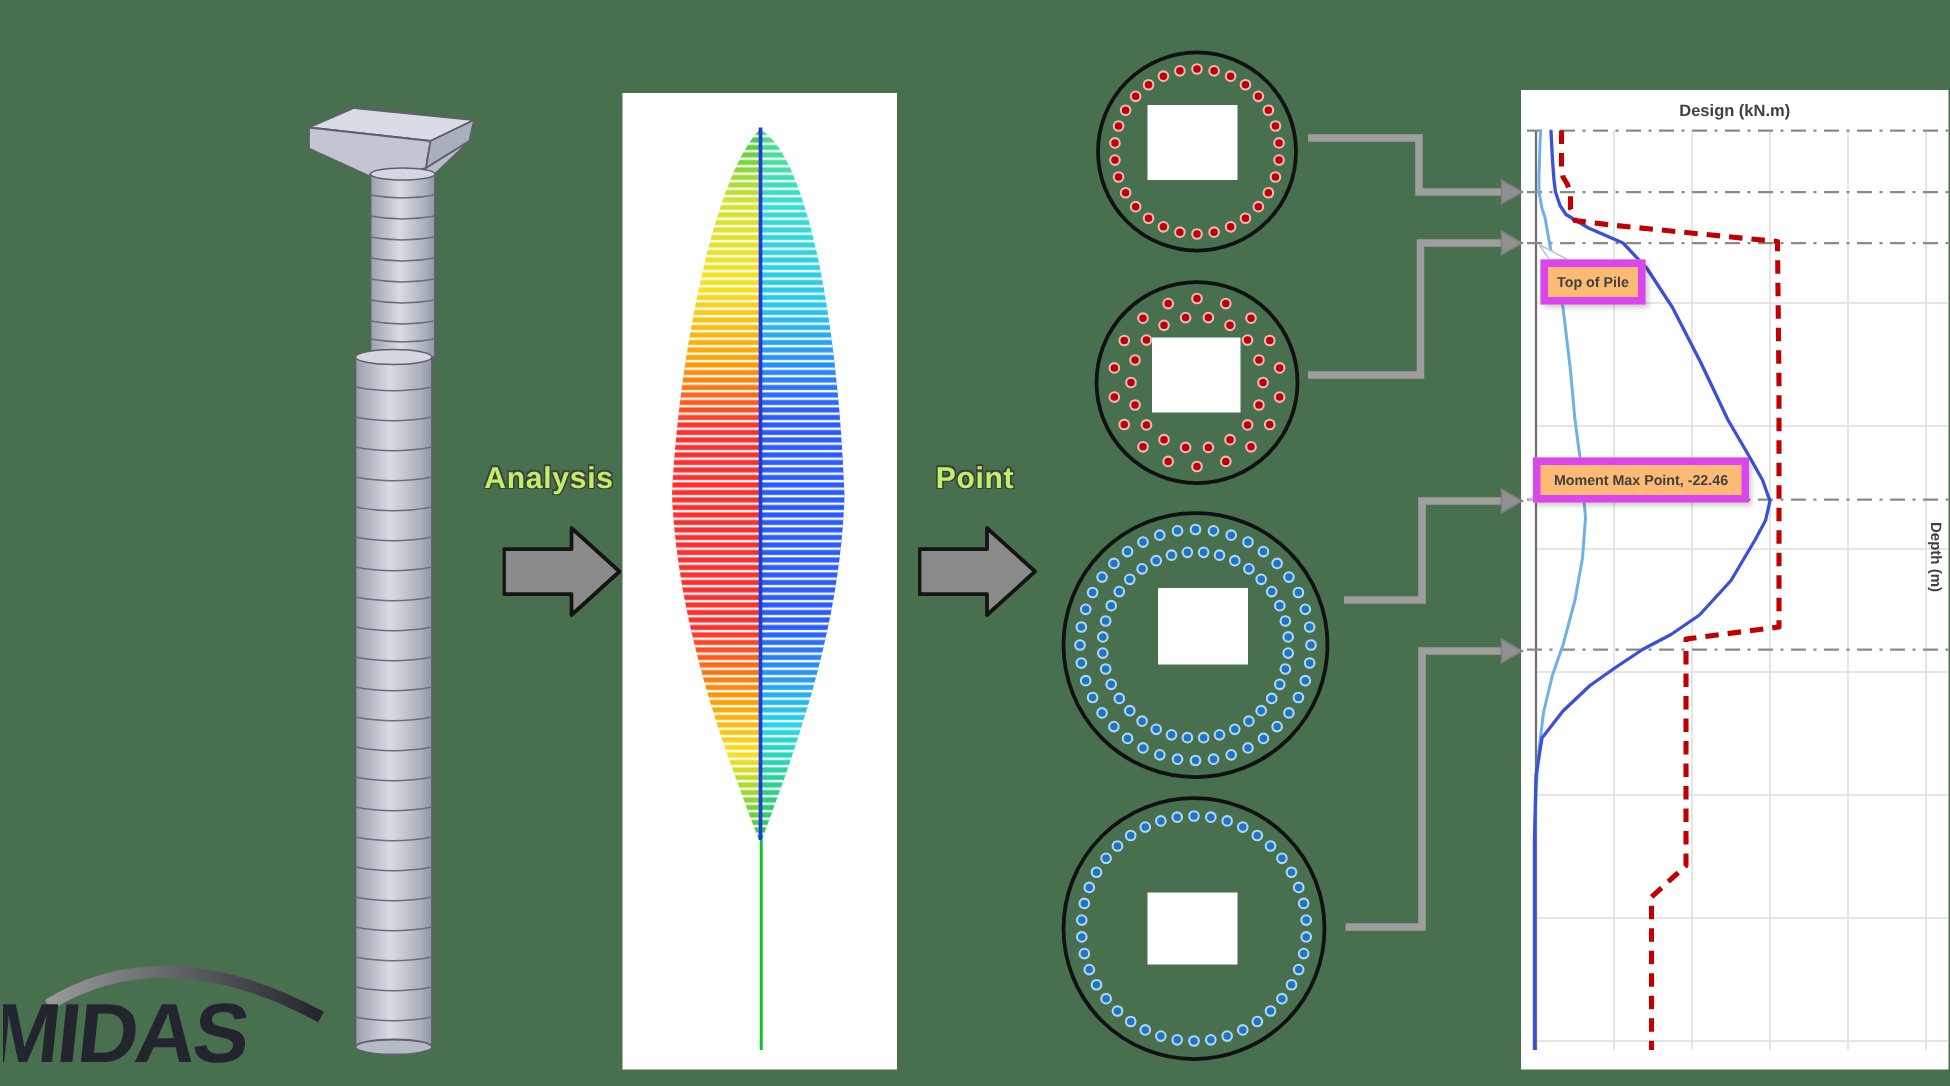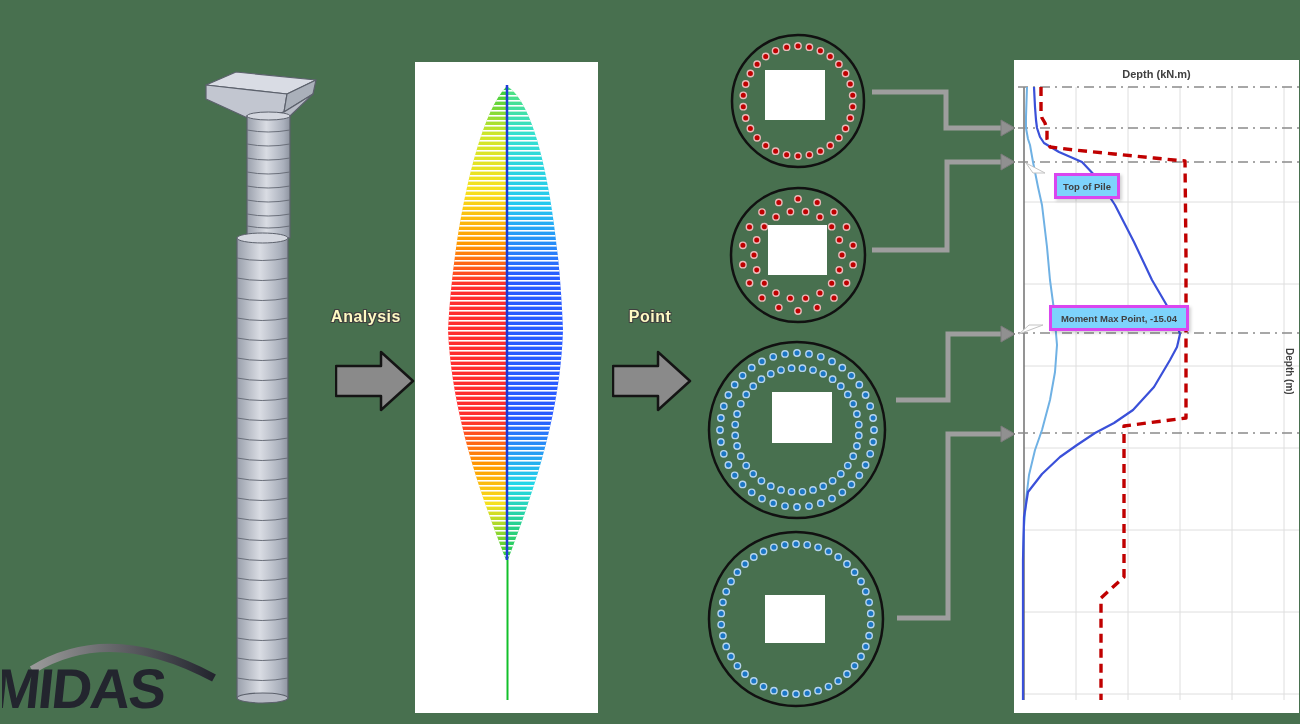--- a/index.html
+++ b/index.html
@@ -7,35 +7,35 @@
           font-family:"Liberation Sans",sans-serif;background:#48704f;}
   .panel{position:absolute;background:#ffffff;}
   #analysis-panel{left:415px;top:62px;width:183px;height:651px;}
   #chart-panel{left:1014px;top:60px;width:285px;height:653px;}
   #model-svg{position:absolute;left:168px;top:58px;}
   #sections-svg,#connectors-svg{position:absolute;left:0;top:0;pointer-events:none;}
   #connectors-svg{z-index:40;}
   #sections-svg{z-index:30;}
   #chart-panel{z-index:20;}
   #chart-svg{position:absolute;left:0;top:0;}
-  .step-label{position:absolute;font-size:16px;font-weight:800;letter-spacing:.5px;
-    color:#fef9c3;text-align:center;z-index:15;
+  .step-label{position:absolute;font-size:20px;font-weight:800;letter-spacing:.5px;
+    color:#bef264;text-align:center;z-index:15;
     text-shadow:-1px -1px 0 #3f3f3f,1px -1px 0 #3f3f3f,-1px 1px 0 #3f3f3f,1px 1px 0 #3f3f3f;}
   #analysis-label{left:318px;top:308px;width:96px;}
   #design-label{left:604px;top:308px;width:92px;}
   .block-arrow{position:absolute;z-index:15;}
   #analysis-arrow{left:335px;top:349px;}
   #design-arrow{left:612px;top:349px;}
   .chart-title{position:absolute;left:0;top:8px;width:285px;text-align:center;
     font-size:11px;font-weight:bold;color:#404040;z-index:25;}
   .depth-label{position:absolute;right:4px;top:288px;writing-mode:vertical-rl;
     font-size:10px;font-weight:bold;color:#404040;z-index:25;}
-  .callout{position:absolute;background:#7dd3fc;border:3px solid #d946ef;z-index:26;
+  .callout{position:absolute;background:#fdba74;border:5px solid #d946ef;z-index:26;
     box-shadow:2px 2px 3px rgba(0,0,0,.18);font-size:9.5px;font-weight:bold;color:#404040;
-    display:flex;align-items:center;justify-content:center;white-space:nowrap;margin-left:27px;}
+    display:flex;align-items:center;justify-content:center;white-space:nowrap;}
   #callout-top-pile{left:13px;top:113px;width:60px;height:20px;}
   #callout-max{left:8px;top:245px;width:134px;height:20px;}
   #logo-svg{position:absolute;left:2px;top:612px;z-index:10;}
 </style>
 </head>
 <body>
 
 <div class="canvas" style="background: rgb(72, 112, 79);">
 
   <svg id="model-svg" width="175" height="660" viewBox="0 0 175 660">
@@ -375,21 +375,21 @@
         <path d="M896,400 H948 V334 H1001" fill="none" stroke="#9e9e9e" stroke-width="5"></path>
         <polygon points="1001,326 1015,334 1001,342" fill="#909090" stroke="#7d7d7d" stroke-width="1"></polygon>
       </g>
       <g>
         <path d="M897,618 H948 V434 H1001" fill="none" stroke="#9e9e9e" stroke-width="5"></path>
         <polygon points="1001,426 1015,434 1001,442" fill="#909090" stroke="#7d7d7d" stroke-width="1"></polygon>
       </g>
     </svg>
 
   <div id="chart-panel" class="panel">
-    <div class="chart-title">Depth (kN.m)</div>
+    <div class="chart-title">Design (kN.m)</div>
     <div class="depth-label">Depth (m)</div>
     <svg id="chart-svg" width="285" height="653" viewBox="0 0 285 653">
         <g>
           <line x1="62" y1="27" x2="62" y2="640" stroke="#dedede" stroke-width="1"></line>
           <line x1="114" y1="27" x2="114" y2="640" stroke="#dedede" stroke-width="1"></line>
           <line x1="166" y1="27" x2="166" y2="640" stroke="#dedede" stroke-width="1"></line>
           <line x1="218" y1="27" x2="218" y2="640" stroke="#dedede" stroke-width="1"></line>
           <line x1="270" y1="27" x2="270" y2="640" stroke="#dedede" stroke-width="1"></line>
           <line x1="10" y1="142" x2="285" y2="142" stroke="#dedede" stroke-width="1"></line>
           <line x1="10" y1="224" x2="285" y2="224" stroke="#dedede" stroke-width="1"></line>
@@ -407,21 +407,21 @@
           <line x1="4" y1="273" x2="285" y2="273" stroke="#8a8a8a" stroke-width="1.5" stroke-dasharray="10 5 2 5"></line>
           <line x1="4" y1="373" x2="285" y2="373" stroke="#8a8a8a" stroke-width="1.5" stroke-dasharray="10 5 2 5"></line>
         </g>
         <polyline points="13,27 12,57 12,68 14,79 16,85 19,102 24,127 28,145 33,187 36,220 40,250 43,285 41,312 36,340 28,370 21,390 15,415 12,440 10,467 9,500 9,557 9,640" fill="none" stroke="#6fb1e4" stroke-width="2" stroke-linejoin="round" stroke-dasharray="none"></polyline>
         <polyline points="20,27 21,47 22,60 23,68 26,77 30,83 45,92 68,102 84,119 101,145 120,182 138,220 152,244 161,260 166,274 163,287 156,300 140,327 119,350 100,363 81,373 63,385 46,397 28,414 14,432 10,457 9,500 9,557 9,640" fill="none" stroke="#3a50d9" stroke-width="2.2" stroke-linejoin="round" stroke-dasharray="none"></polyline>
         <polyline points="27,27 27,52 28,58 31,63 33,70 33,79 36,87 60,90 100,94 140,98 171,101 172,197 172,297 172,358 110,366 110,447 110,517 87,538 87,597 87,640" fill="none" stroke="#c00000" stroke-width="3.4" stroke-linejoin="round" stroke-dasharray="9 6"></polyline>
         <polygon points="12,103 19,113 31,113" fill="#ffffff" stroke="#c3c3c3" stroke-width="1"></polygon>
         <polygon points="5,274 15,265 29,265" fill="#ffffff" stroke="#c3c3c3" stroke-width="1"></polygon>
       </svg>
     <div id="callout-top-pile" class="callout">Top of Pile</div>
-    <div id="callout-max" class="callout">Moment Max Point, -15.04</div>
+    <div id="callout-max" class="callout">Moment Max Point, -22.46</div>
   </div>
 
   <svg id="logo-svg" width="215" height="105" viewBox="0 0 215 105">
     <defs>
       <linearGradient id="logoGrad" x1="0" y1="0" x2="1" y2="0">
         <stop offset="0" stop-color="#9a9a9a"></stop>
           <stop offset="1" stop-color="#23252e"></stop>
       </linearGradient>
     </defs>
     <path d="M30,58 Q108,10 212,66" fill="none" stroke="url(#logoGrad)" stroke-width="8"></path>

